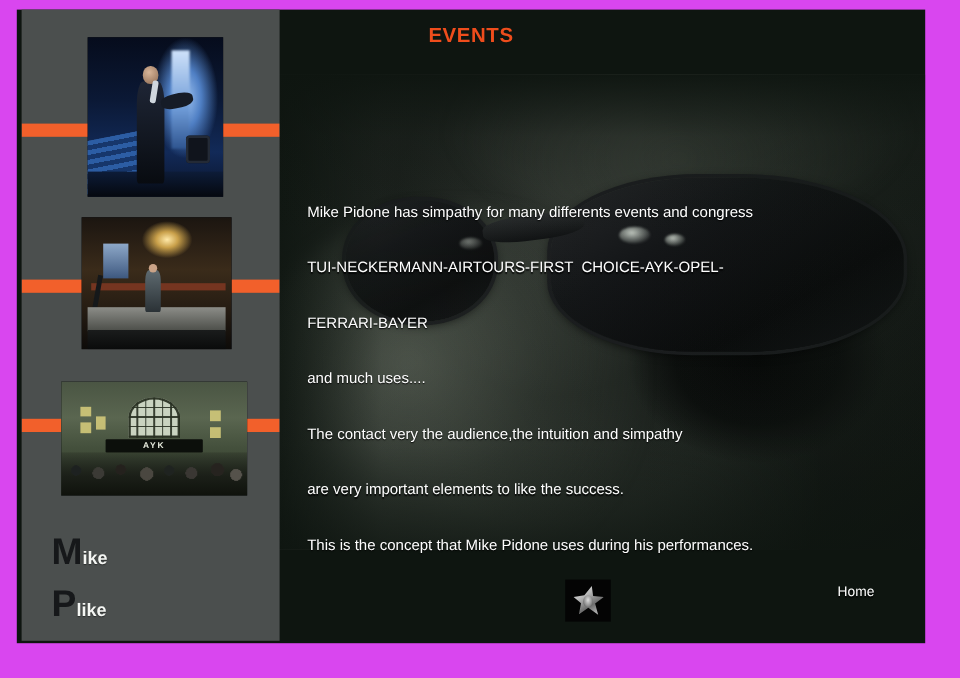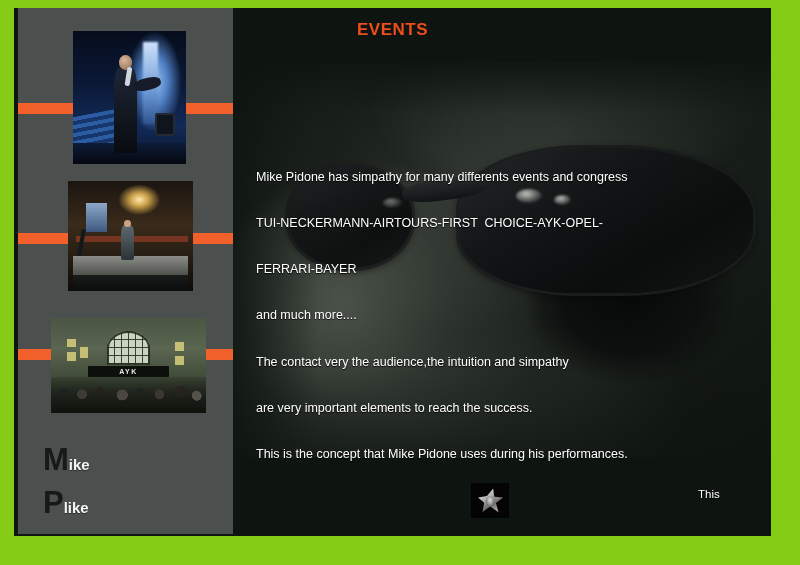--- a/index.html
+++ b/index.html
@@ -7,21 +7,21 @@
   html, body {
     width:800px; height:565px;
     background:#000000;
     font-family:"Liberation Sans", sans-serif;
     overflow:hidden;
   }
 
   #page {
     position:relative;
     width:800px; height:565px;
-    background:#84cc16;
+    background:#d946ef;
   }
 
   
   #content-panel {
     position:absolute;
     left:14px; top:8px;
     width:757px; height:528px;
     background:#0e1510;
     overflow:hidden;
   }
@@ -406,37 +406,37 @@
       </div>
       <div class="shade"></div>
     </div>
 
     <h1 id="page-title">EVENTS</h1>
 
     <div id="body-copy">
       <span class="line">Mike Pidone has simpathy for many differents events and congress</span>
       <span class="line">TUI-NECKERMANN-AIRTOURS-FIRST  CHOICE-AYK-OPEL-</span>
       <span class="line">FERRARI-BAYER</span>
-      <span class="line">and much more....</span>
+      <span class="line">and much uses....</span>
       <span class="line">The contact very the audience,the intuition and simpathy</span>
-      <span class="line">are very important elements to reach the success.</span>
+      <span class="line">are very important elements to like the success.</span>
       <span class="line">This is the concept that Mike Pidone uses during his performances.</span>
       
       
       
       
       
     </div>
 
     <div id="footer-logo">
       <div class="star"></div>
       <div class="face"></div>
     </div>
 
-    <a id="home-link" href="#">This</a>
+    <a id="home-link" href="#">Home</a>
 
   </div>
 
   <div id="sidebar">
 
     <div class="accent-bar" id="accent-bar-1"></div>
     <div class="accent-bar" id="accent-bar-2"></div>
     <div class="accent-bar" id="accent-bar-3"></div>
 
     <div class="thumb" id="thumb-1">

